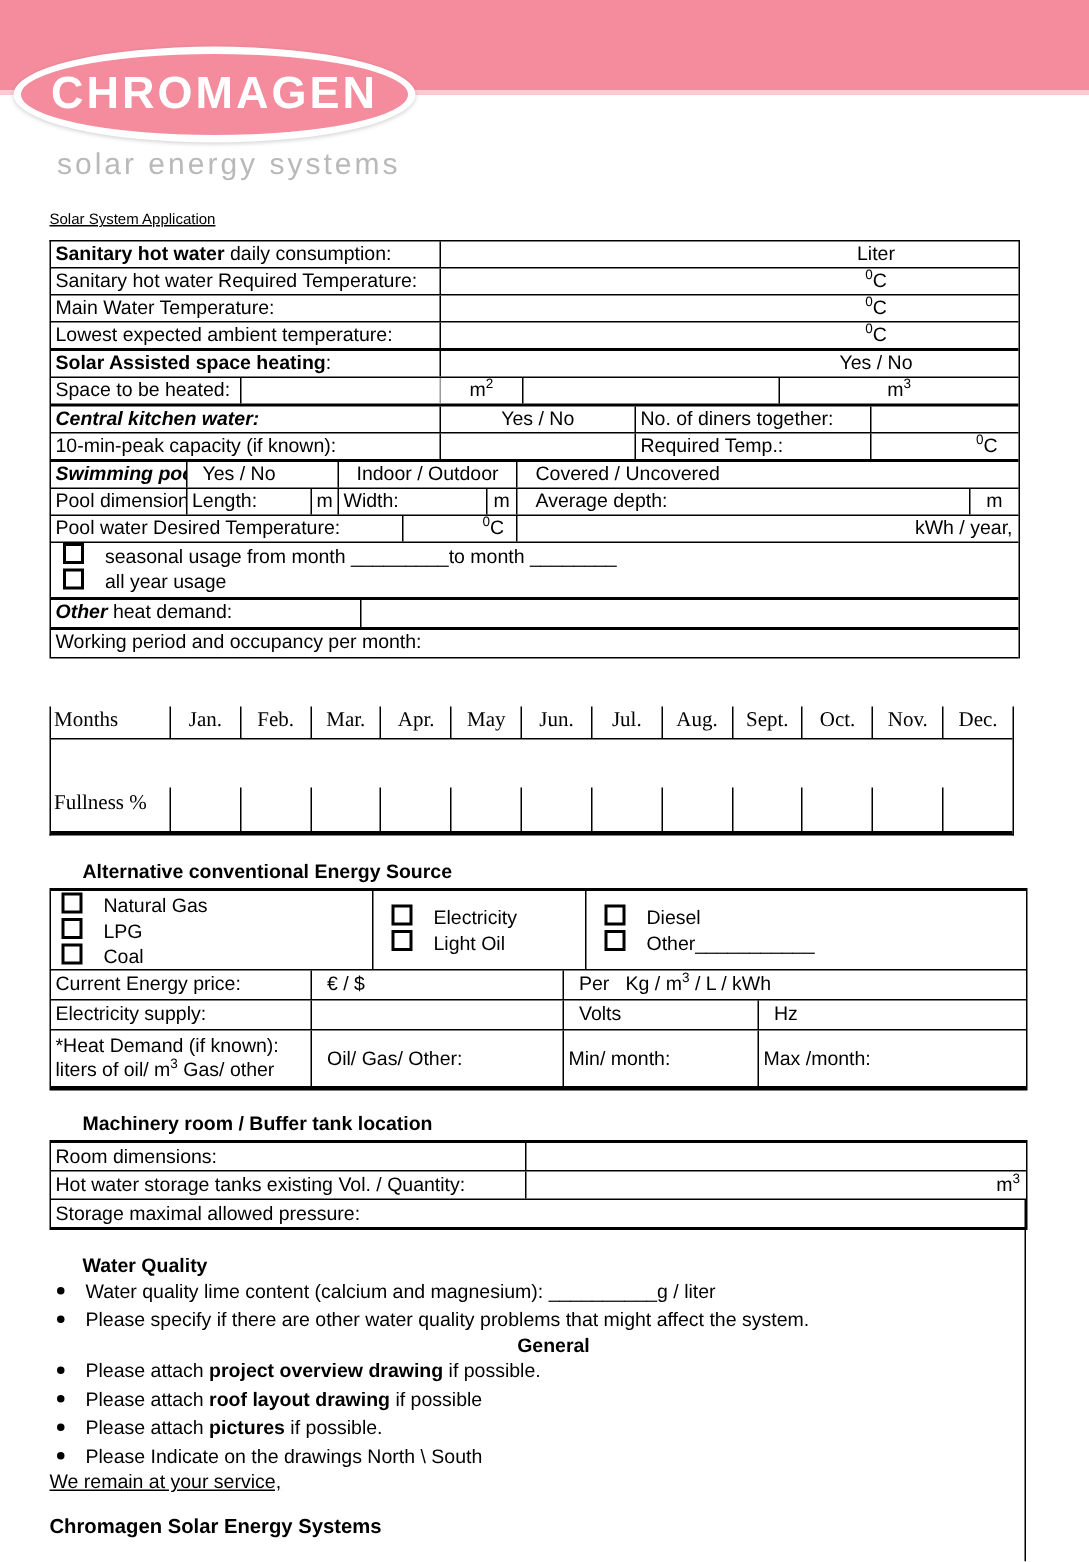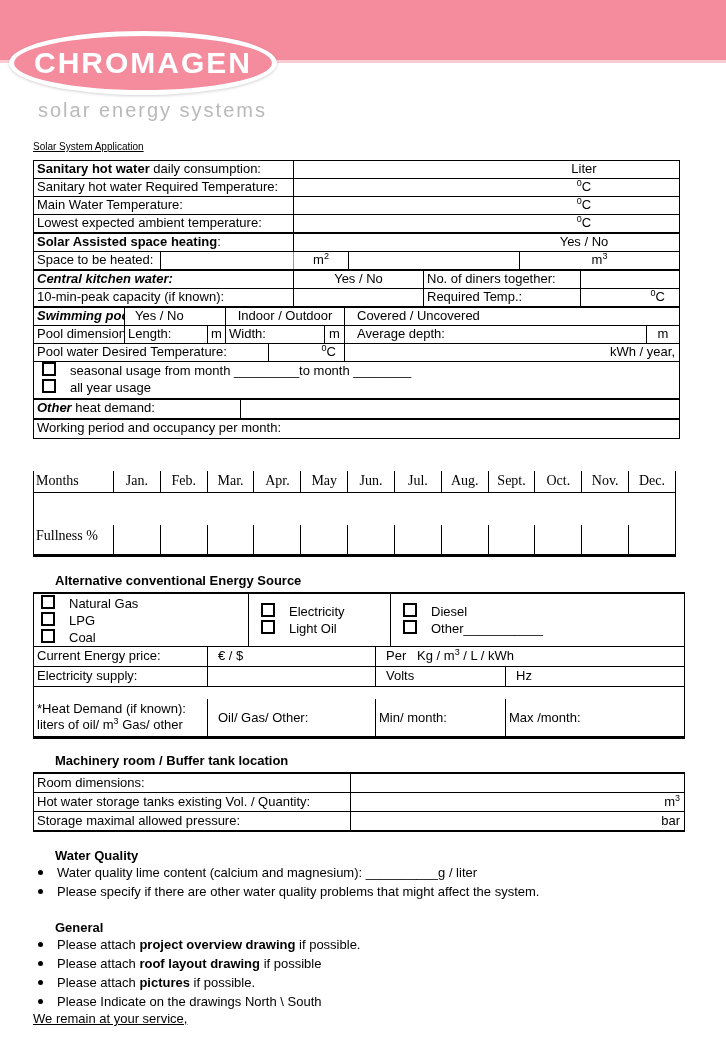--- a/index.html
+++ b/index.html
@@ -43,37 +43,37 @@
   
   .months{width:641px;border:1px solid #000;border-top:none;font-family:"Liberation Serif",serif;font-size:14px;}
   .mrow{display:flex;border-bottom:1px solid #000;margin-top:32px;}
   .mrow.last{border-bottom-width:2px;}
   .mc{border-right:1px solid #000;box-sizing:border-box;flex:1 1 0;text-align:center;height:21px;line-height:20px;overflow:hidden;}
   .mc.first{flex:0 0 80px;text-align:left;padding-left:2px;}
   .mc:last-child{border-right:none;}
   .mrow.last .mc{height:29px;line-height:22px;}
   
   .sec-h{font-weight:bold;margin-left:22px;height:15px;}
-  .mt16{margin-top:16px;} .mt12{margin-top:19px;} .mt14{margin-top:14px;}
+  .mt16{margin-top:16px;} .mt12{margin-top:0;text-align:center;} .mt14{margin-top:14px;}
   
   .etable{width:650px;border:1px solid #000;border-top-width:2px;border-bottom-width:3px;margin-top:4px;}
   .fuelrow{display:flex;border-bottom:1px solid #000;height:52px;white-space:nowrap;}
   .fuelcol{border-right:1px solid #000;box-sizing:border-box;display:flex;flex-direction:column;justify-content:center;}
   .fuelcol:last-child{border-right:none;}
   .fuel-item{height:17px;line-height:17px;}
   .erow{display:flex;border-bottom:1px solid #000;height:19px;line-height:18px;white-space:nowrap;}
-  .erow:last-child{border-bottom:none;margin-top:12px;}
+  .erow:last-child{border-bottom:none;}
   .erow.h37{height:37px;}
   .pre{white-space:pre;}
   .vmid{display:flex;align-items:center;}
   .twolines{line-height:16px;padding-top:2px;white-space:normal;}
   
   .mtable{width:650px;border:2px solid #000;border-left-width:1px;border-right-width:1px;margin-top:4px;}
   .krow{display:flex;border-bottom:1px solid #000;height:18px;line-height:17px;white-space:nowrap;}
-  .krow:last-child{border-bottom:none;}
+  .krow:last-child{border-bottom:none;flex-direction:column;}
   
   .b-row{display:flex;align-items:center;height:19px;padding-left:5px;}
   .dot{width:5px;height:5px;background:#000;border-radius:50%;margin-right:14px;flex:0 0 auto;}
   
   .w260{flex:0 0 260px}.w127{flex:0 0 127px}.w133{flex:0 0 133px}.w55{flex:0 0 55px}.w171{flex:0 0 171px}
   .w130a{flex:0 0 130px}.w157{flex:0 0 157px}.w91{flex:0 0 91px}.w101{flex:0 0 101px}.w119{flex:0 0 119px}
   .w83{flex:0 0 83px}.w18{flex:0 0 18px}.w99{flex:0 0 99px}.w20{flex:0 0 20px}.w302{flex:0 0 302px}
   .w235{flex:0 0 235px}.w76{flex:0 0 76px}.w207{flex:0 0 207px}.w174{flex:0 0 174px}.w168{flex:0 0 168px}
   .w130b{flex:0 0 130px}.w215{flex:0 0 215px}.w142{flex:0 0 142px}.w317{flex:0 0 317px}.w147{flex:0 0 147px}
   .footer1{height:16px;text-decoration:underline;}

